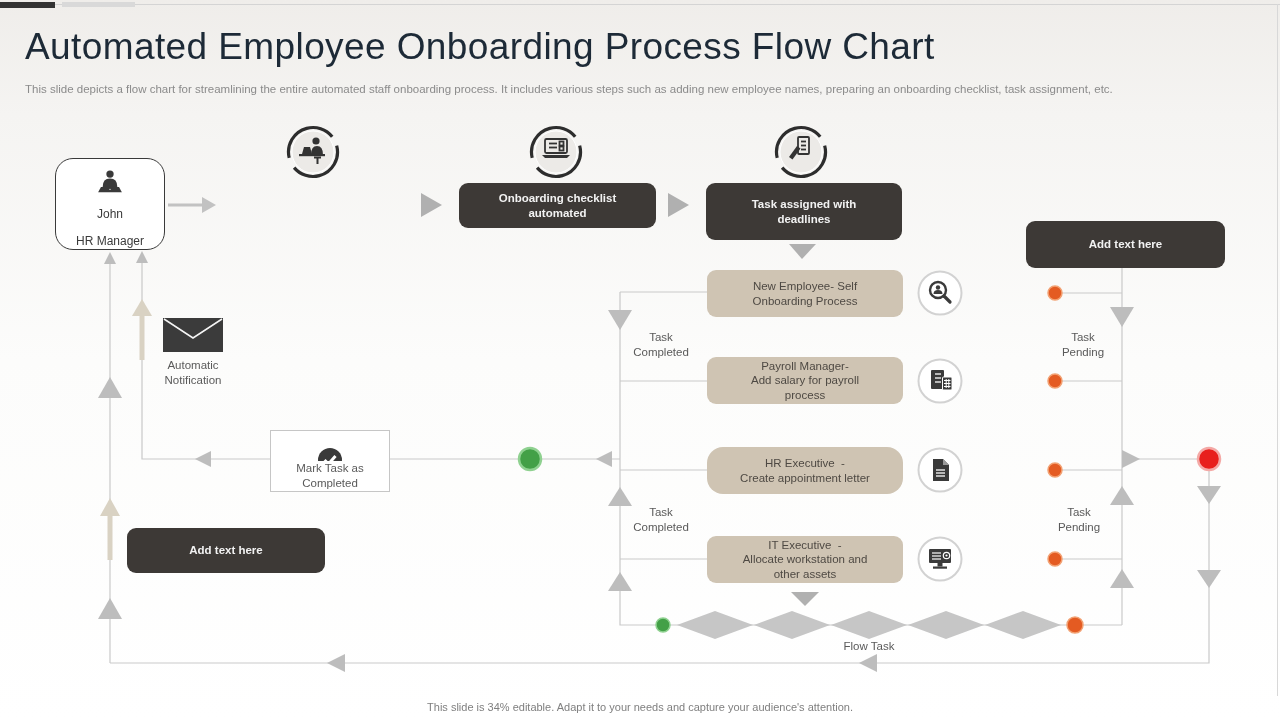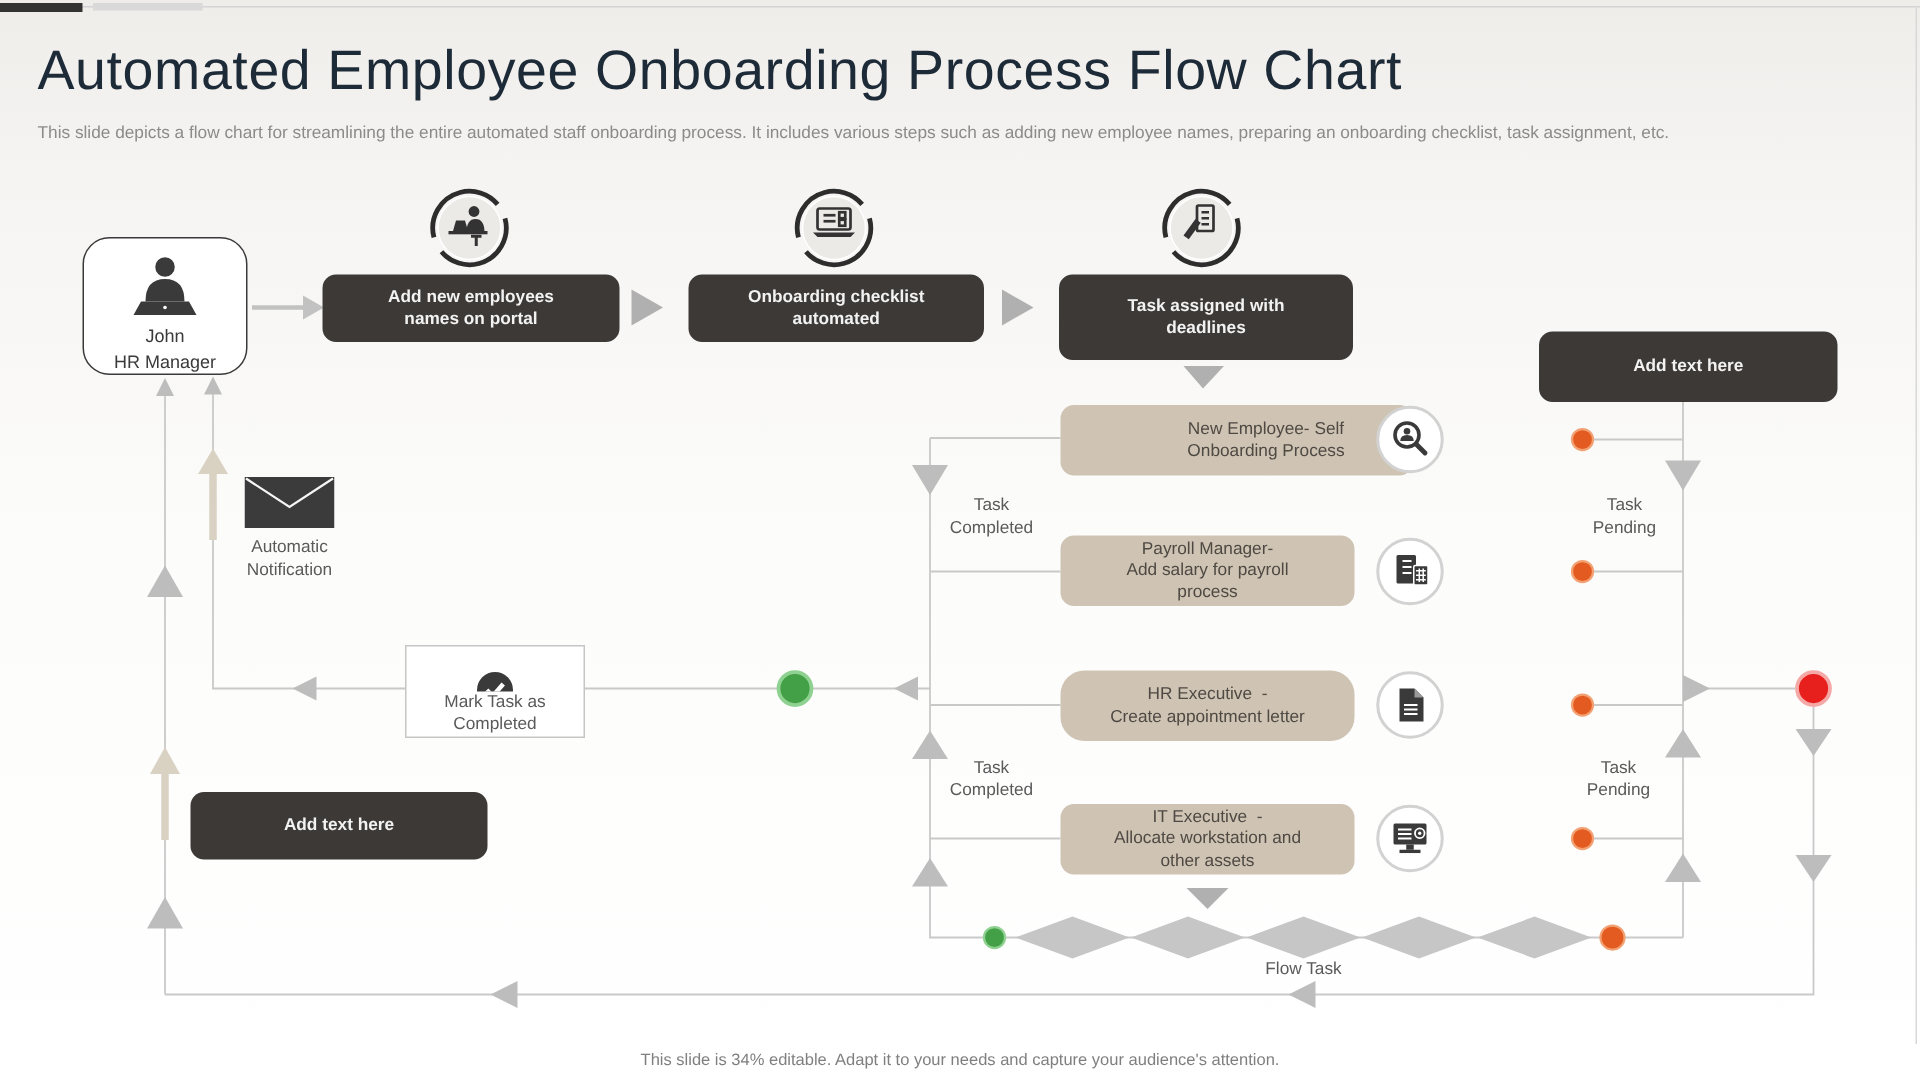--- a/index.html
+++ b/index.html
@@ -9,21 +9,21 @@
   .abs{position:absolute;}
   .title{left:25px;top:26px;font-size:37px;color:#1d2a37;letter-spacing:.4px;font-weight:normal;margin:0;}
   .subtitle{left:25px;top:83px;width:1150px;font-size:11.5px;color:#8b8b8b;margin:0;}
   .darkbox{background:#3d3936;border-radius:9px;color:#f2f2f2;display:flex;align-items:center;justify-content:center;
     text-align:center;font-size:11.5px;font-weight:bold;white-space:pre-line;line-height:1.3;}
   .tanbox{background:#cfc4b3;border-radius:9px;color:#4e4943;display:flex;align-items:center;justify-content:center;
     text-align:center;font-size:11.5px;white-space:pre-line;line-height:1.25;}
   .lbl{font-size:11.5px;color:#5a5a5a;text-align:center;white-space:pre-line;line-height:1.3;}
   .actor{left:55px;top:158px;width:110px;height:92px;background:#fff;border:1.6px solid #3a3a3a;border-radius:18px;
     box-sizing:border-box;display:flex;flex-direction:column;align-items:center;justify-content:flex-start;padding-top:10px;}
-  .actor .nm{font-size:12px;color:#3a3a3a;line-height:1.25;text-align:center;white-space:pre-line;margin-top:2px;}
+  .actor .nm{font-size:12px;color:#3a3a3a;line-height:1.25;text-align:center;white-space:pre-line;margin-top:12px;}
   .markbox{left:270px;top:430px;width:120px;height:62px;background:#fff;border:1px solid #c6c6c6;box-sizing:border-box;
     display:flex;flex-direction:column;align-items:center;padding-top:16px;}
   .footer{left:0;top:701px;width:1280px;text-align:center;font-size:11px;color:#7f7f7f;margin:0;}
   .ln{fill:none;stroke:#c9c9c9;stroke-width:1.2;}
   .tri{fill:#bdbdbd;}
   .chev{fill:#b0b0b0;}
   .tan{fill:#d9d2c3;}
   .circ-icon{pointer-events:none;}
 </style>
 </head>
@@ -147,34 +147,30 @@
       <g stroke="#333" fill="none" stroke-width="1.8">
         <rect x="25" y="13" width="11" height="17" rx="1"></rect>
         <line x1="28" y1="17.5" x2="33" y2="17.5"></line>
         <line x1="28" y1="21.5" x2="33" y2="21.5"></line>
         <line x1="28" y1="25.5" x2="33" y2="25.5"></line>
       </g>
       <path d="M16,33 l8,-11 l3.5,2.5 l-8,11 z" fill="#333"></path>
     </svg>
   </div>
 
-  <div class="abs darkbox" style="left:215px;top:183px;width:198px;height:45px;">
-    <span>Add new employees
-names on portal</span>
-  </div>
   <div class="abs darkbox" style="left:459px;top:183px;width:197px;height:45px;">
     <span>Onboarding checklist
 automated</span>
   </div>
   <div class="abs darkbox" style="left:706px;top:183px;width:196px;height:57px;">
     <span>Task assigned with
 deadlines</span>
   </div>
 
-  <div class="abs tanbox" style="left:707px;top:270px;width:196px;height:47px;padding-left:39px;">
+  <div class="abs tanbox" style="left:707px;top:270px;width:196px;height:47px;">
     <span>New Employee- Self
 Onboarding Process</span>
   </div>
   <div class="abs tanbox" style="left:707px;top:357px;width:196px;height:47px;">
     <span>Payroll Manager-
 Add salary for payroll
 process</span>
   </div>
   <div class="abs tanbox" style="left:707px;top:447px;width:196px;height:47px;border-radius:16px;">
     <span>HR Executive&nbsp;&nbsp;-

